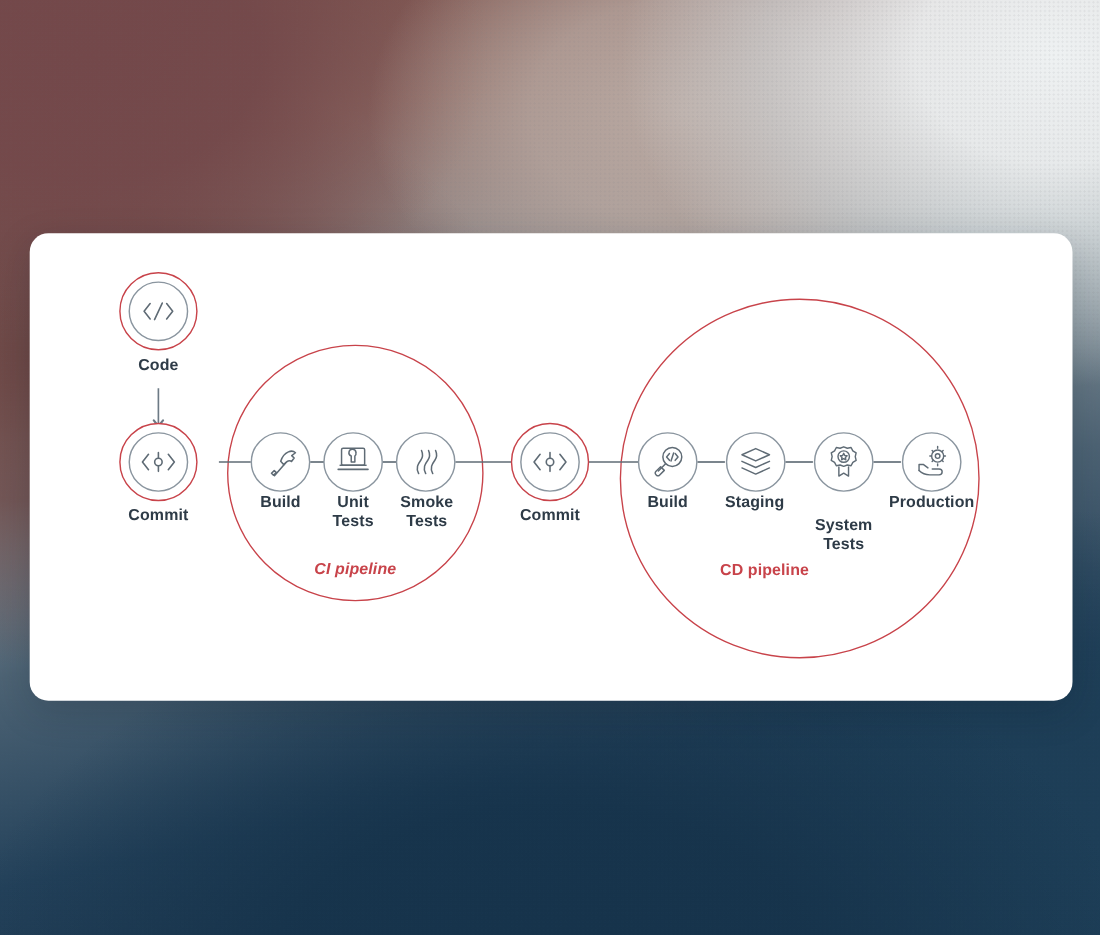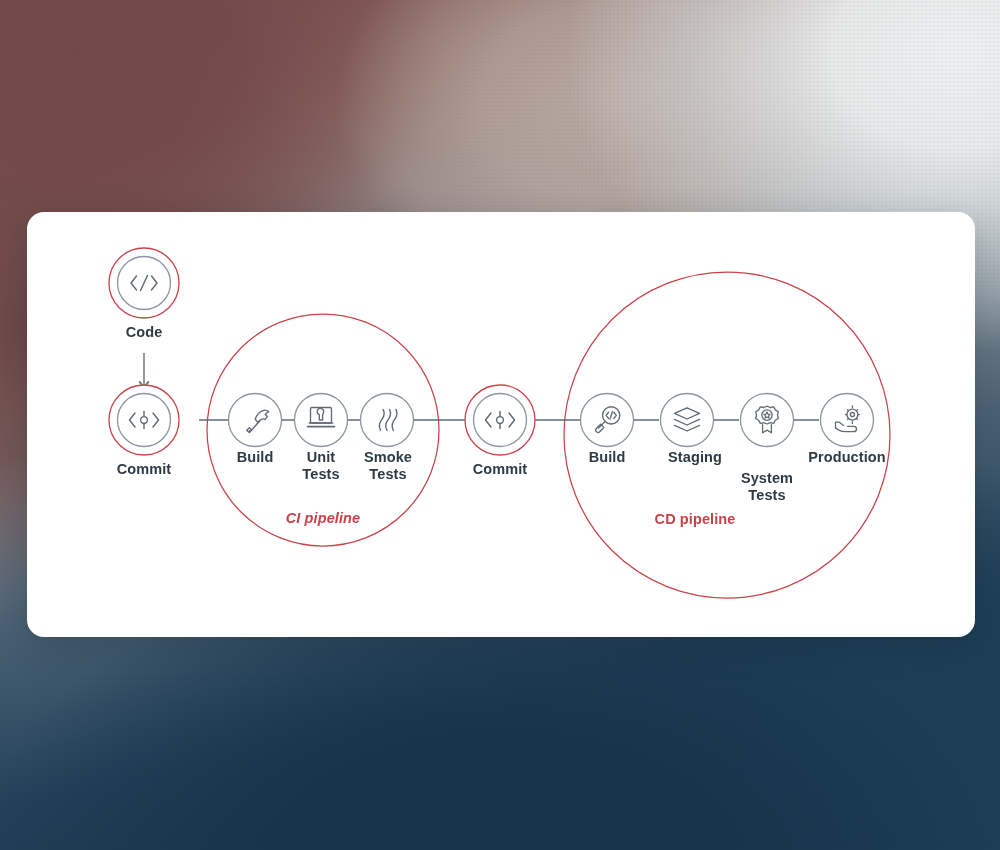--- a/index.html
+++ b/index.html
@@ -238,21 +238,21 @@
 
       <div class="node-label" style="left:361px; top:237px; width:100px;">Smoke
 Tests</div>
 
       <div class="pipeline-label" style="left:296px; top:298px;font-style:italic;">CI pipeline</div>
 
       <div class="node-label" style="left:473px; top:249px; width:120px;">Commit</div>
 
       <div class="node-label" style="left:580px; top:237px; width:100px;">Build</div>
 
-      <div class="node-label" style="left:668px; top:237px; width:100px;">Staging</div>
+      <div class="node-label" style="left:636px; top:237px; width:100px;text-align:right;">Staging</div>
 
       <div class="node-label" style="left:740px; top:237px; width:100px;margin-top:21px;">System
 Tests</div>
 
       <div class="node-label" style="left:820px; top:237px; width:120px;text-align:center;">Production</div>
 
       <div class="pipeline-label" style="left:668px; top:299px;">CD pipeline</div>
 
     </div>
   </div>

